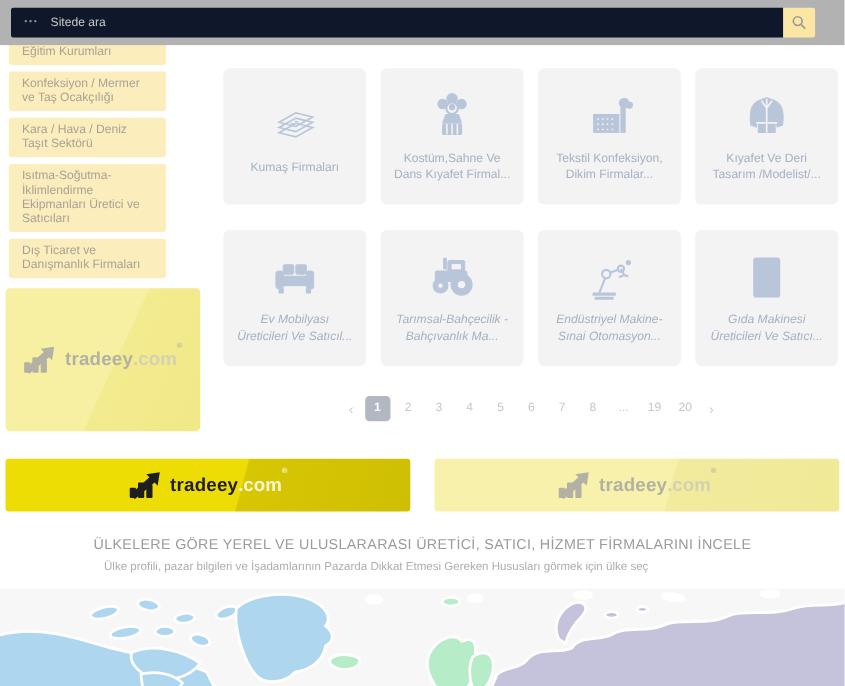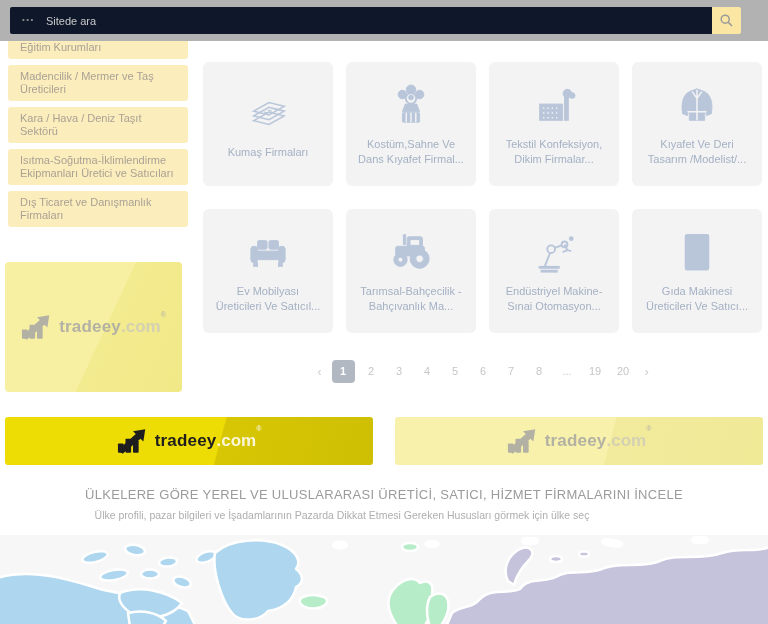--- a/index.html
+++ b/index.html
@@ -8,35 +8,35 @@
 
   
   .topbar { position:absolute; left:0; top:0; width:768px; height:41px; background:#b2b2b2; z-index:10; }
   .search-box { position:absolute; left:10px; top:7px; width:731px; height:27px; display:flex; }
   .search-input { flex:1; border:0; outline:none; background:#0f172a; border-radius:2px 0 0 2px; font-size:11px; color:#666; padding:0 8px 0 36px; font-family:inherit; }
   .search-input::placeholder { color:#c9c9c9; }
   .grip { position:absolute; left:12px; top:0; height:27px; line-height:26px; font-size:8px; letter-spacing:1.5px; color:#8f8f8f; pointer-events:none; }
   .search-btn { width:29px; height:27px; border:0; background:#fbe7a3; border-radius:0 2px 2px 0; display:flex; align-items:center; justify-content:center; cursor:pointer; }
 
   
-  .sidebar { position:absolute; left:8px; top:36px; width:180px; z-index:5; }
+  .sidebar { position:absolute; left:8px; top:36px; width:143px; z-index:5; }
   .side-item { background:#fcedbd; color:#a9a294; font-size:11px; line-height:13px; padding:5px 12px; border-radius:3px; margin-bottom:6px; cursor:pointer; }
 
   
   .side-banner { position:absolute; left:5px; top:262px; width:177px; height:130px; border-radius:4px;
     background:linear-gradient(115deg,#f7f0a2 0%,#f7f0a2 55%,#f3eb8f 55.3%,#f1e887 100%);
     display:flex; align-items:center; justify-content:center; cursor:pointer; }
 
   
   .card { position:absolute; width:130px; height:124px; background:#f3f3f4; border-radius:6px;
     display:flex; flex-direction:column; align-items:center; justify-content:center; padding:8px 10px; cursor:pointer; }
   .card .icn { height:50px; display:flex; align-items:center; justify-content:center; margin-bottom:6px; }
   .card .lbl { font-size:11px; line-height:15px; color:#a4b1c3; text-align:center; }
   .c0 { left:203px; } .c1 { left:346px; } .c2 { left:489px; } .c3 { left:632px; }
-  .r0 { top:62px; } .r1 { top:209px; }
+  .r0 { top:62px; } .r1 { top:209px;font-style:italic; }
   .icn svg { stroke:#b9c6da; fill:#b9c6da; }
 
   
   .pagination { position:absolute; left:203px; top:360px; width:560px; display:flex; justify-content:center; align-items:center; gap:5px; }
   .page { min-width:23px; height:23px; line-height:23px; text-align:center; border-radius:4px; font-size:11px; color:#c6c6c6; cursor:pointer; }
   .page.active { background:#b2b8c1; color:#fff; font-weight:bold; }
   .pg-arrow { color:#cfcfcf; font-size:13px; padding:0 5px; cursor:pointer; }
 
   
   .banner { position:absolute; top:417px; width:368px; height:48px; border-radius:3px; display:flex; align-items:center; justify-content:center; cursor:pointer; }
@@ -77,21 +77,21 @@
         <svg width="13" height="13" viewBox="0 0 13 13">
           <circle cx="5.2" cy="5.2" r="4" fill="none" stroke="#9a9a9a" stroke-width="1.5"></circle>
           <line x1="8.4" y1="8.4" x2="12" y2="12" stroke="#9a9a9a" stroke-width="1.5"></line>
         </svg>
       </button>
     </div>
   </div>
 
   <aside class="sidebar">
     <div class="side-item">Eğitim Kurumları</div>
-    <div class="side-item">Madencilik / Mermer ve Taş Üreticileri</div>
+    <div class="side-item">Konfeksiyon / Mermer ve Taş Ocakçılığı</div>
     <div class="side-item">Kara / Hava / Deniz Taşıt Sektörü</div>
     <div class="side-item">Isıtma-Soğutma-İklimlendirme Ekipmanları Üretici ve Satıcıları</div>
     <div class="side-item">Dış Ticaret ve Danışmanlık Firmaları</div>
   </aside>
 
   <div class="side-banner">
     <div class="logo logo-gray">
       <svg width="32" height="25" viewBox="0 0 34 26">
         <rect x="1" y="15" width="6" height="10" rx="1"></rect>
         <rect x="9" y="10" width="6" height="15" rx="1"></rect>

